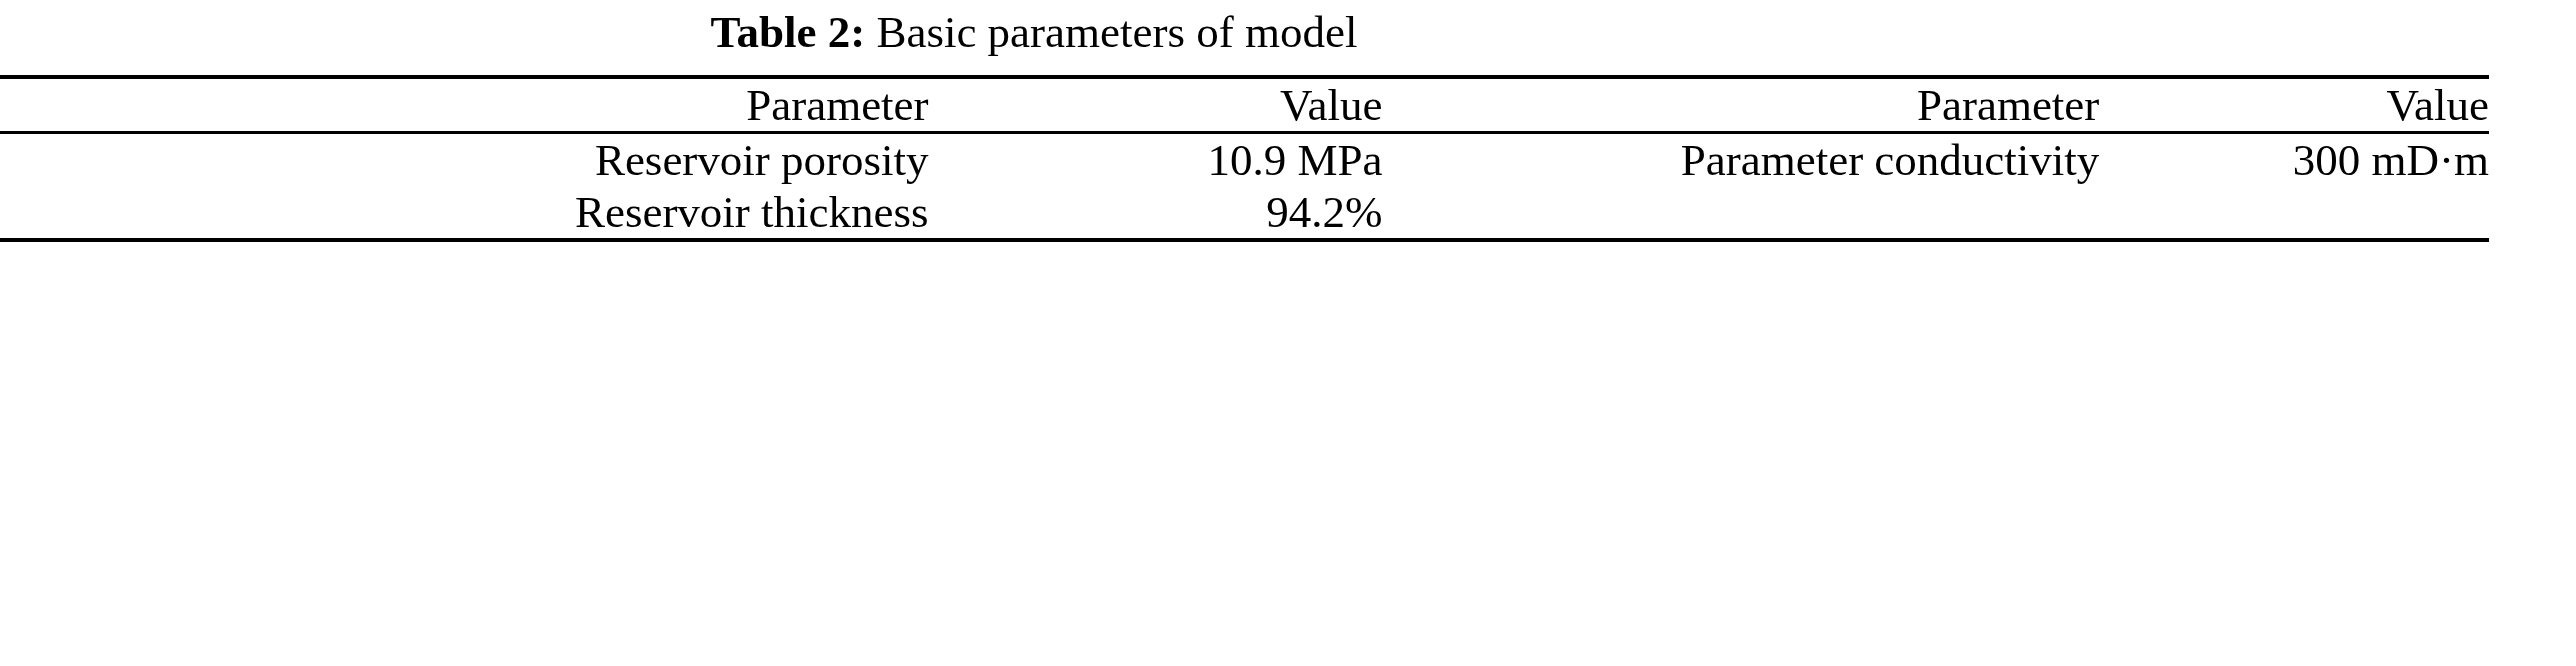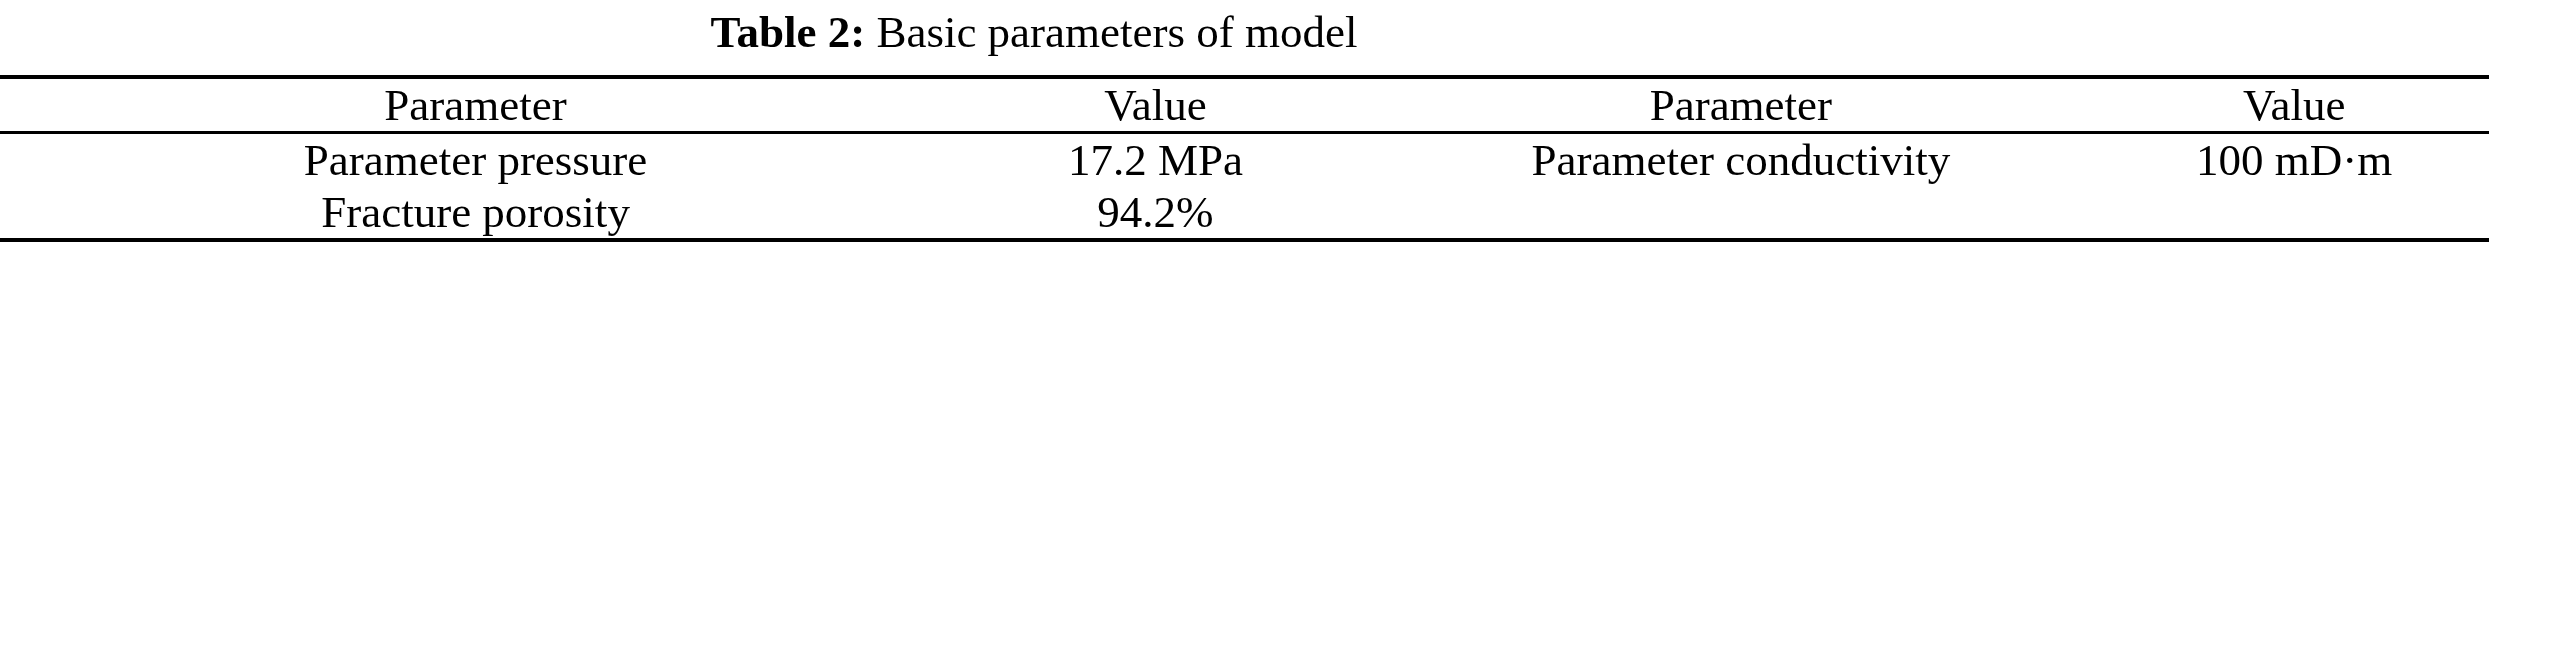--- a/index.html
+++ b/index.html
@@ -34,21 +34,21 @@
   .caption .caption-text {
     font-weight: normal;
   }
   table.params {
     border-collapse: collapse;
     width: 2489px;
     margin: 0 auto;
     font-size: 45px;
   }
   table.params td, table.params th {
-    text-align: center;
+    text-align: right;
     vertical-align: baseline;
     padding: 0;
     font-weight: normal;
   }
   .rule-top td {
     border-top: 4.8px solid #000000;
   }
   .head-row th {
     padding-top: 13px;
     padding-bottom: 11.2px;
@@ -90,27 +90,27 @@
           <td class="c2"></td>
           <td class="c3"></td>
       </tr>
       <tr class="head-row">
         <th class="c0">Parameter</th>
         <th class="c1">Value</th>
         <th class="c2">Parameter</th>
         <th class="c3">Value</th>
       </tr>
       <tr class="body-row">
-        <td class="c0">Parameter pressure</td>
-        <td class="c1">17.2 MPa</td>
+        <td class="c0">Reservoir porosity</td>
+        <td class="c1">10.9 MPa</td>
         <td class="c2">Parameter conductivity</td>
-        <td class="c3">100 mD·m</td>
+        <td class="c3">300 mD·m</td>
       </tr>
       <tr class="body-row">
-        <td class="c0">Fracture porosity</td>
+        <td class="c0">Reservoir thickness</td>
         <td class="c1">94.2%</td>
         <td class="c2"></td>
         <td class="c3"></td>
       </tr>
       <tr class="rule-bottom">
         <td class="c0"></td>
           <td class="c1"></td>
           <td class="c2"></td>
           <td class="c3"></td>
       </tr>

